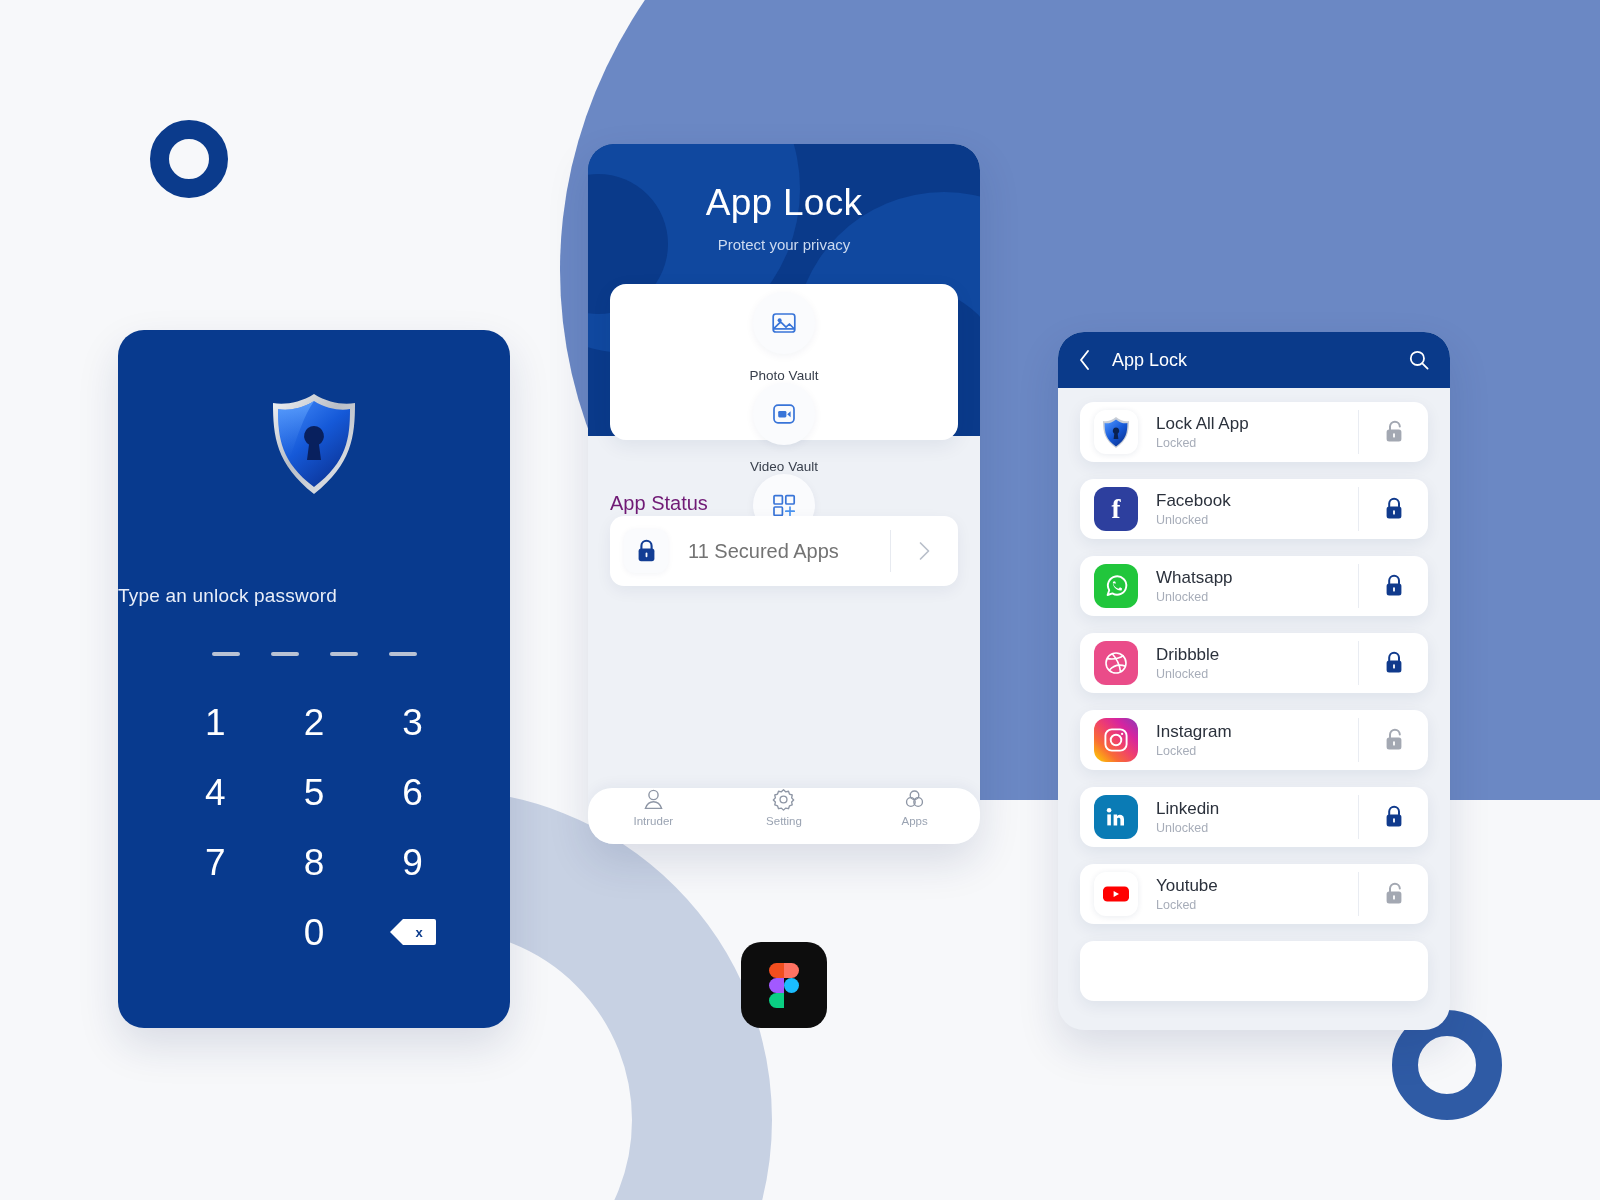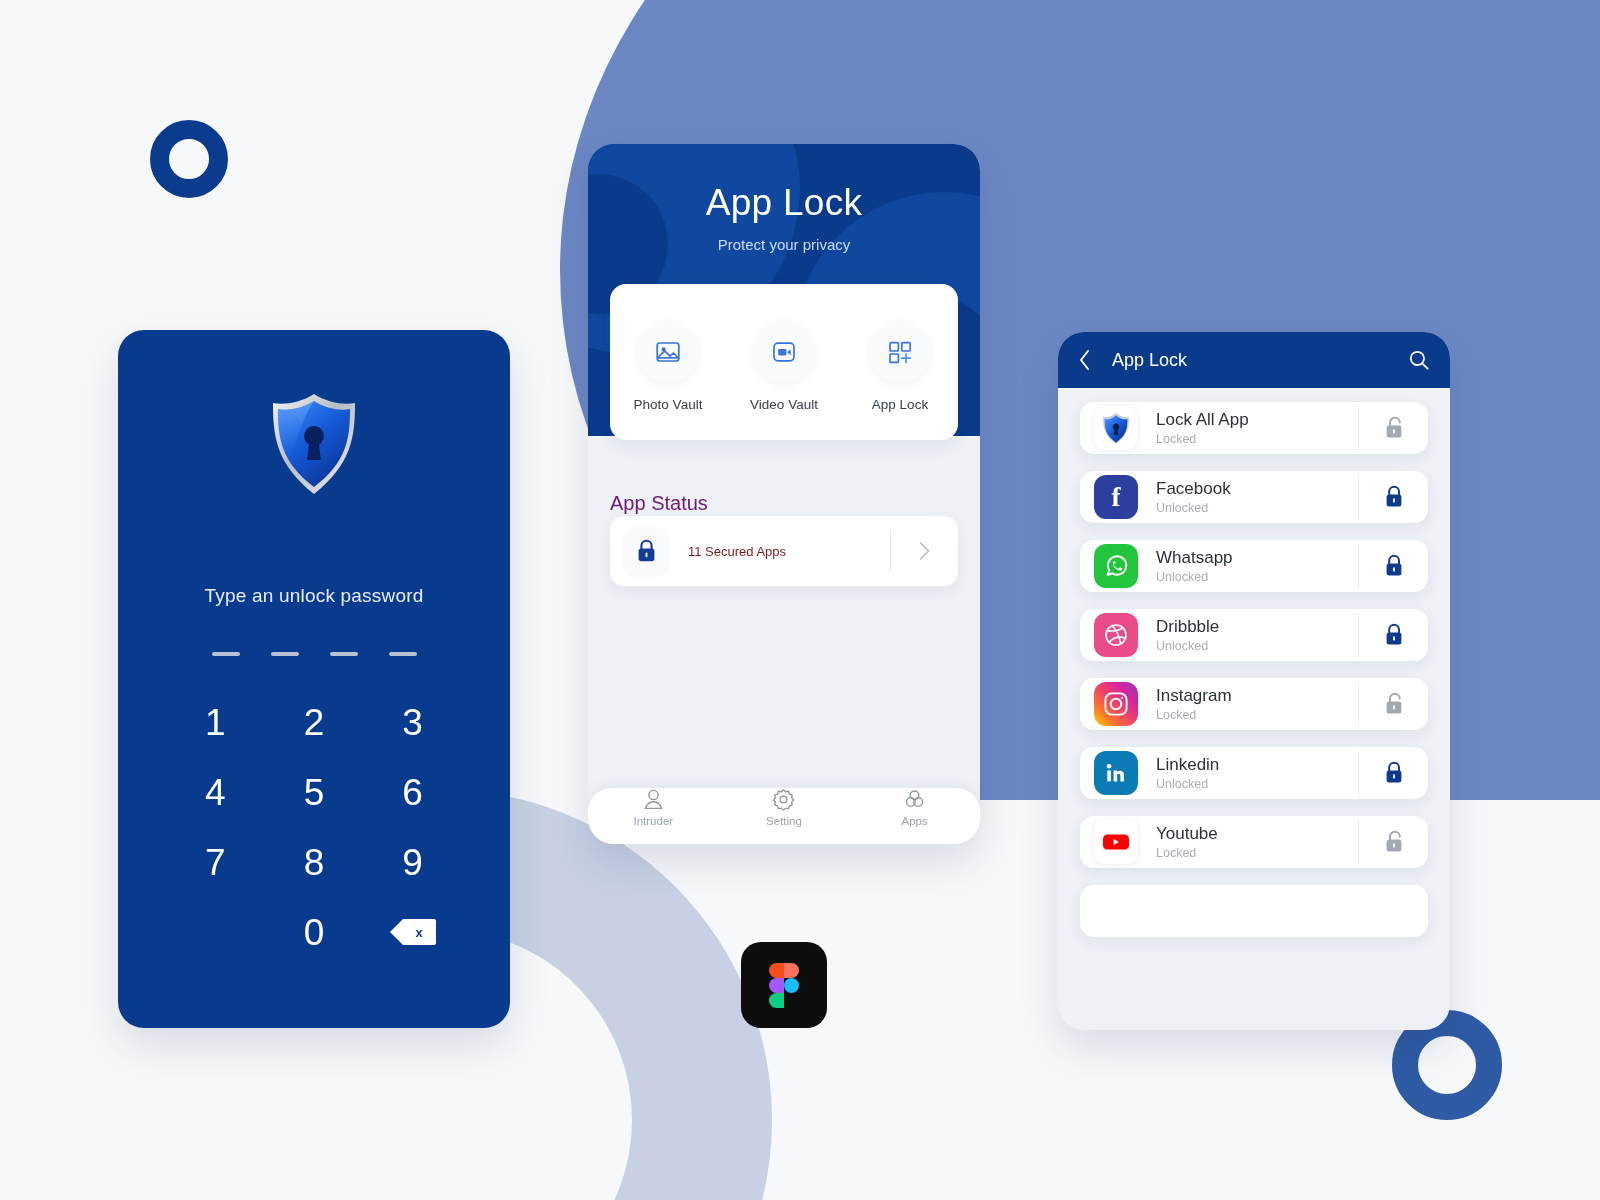--- a/index.html
+++ b/index.html
@@ -69,21 +69,21 @@
 
   
   #phone-left {
     left: 118px; top: 330px; width: 392px; height: 698px;
     background: #083a8e;
   }
   .shield-wrap { position:absolute; left:0; right:0; top:62px; display:flex; justify-content:center; }
   .shield { width: 92px; height: 104px; position: relative; }
   .lock-hint {
     position:absolute; left:0; right:0; top:255px;
-    text-align:center; color:#e9eef8; font-size:19px; letter-spacing:.2px;
+    color:#e9eef8; font-size:19px; letter-spacing:.2px;
   }
   .dashes { position:absolute; left:0; right:0; top:322px; display:flex; justify-content:center; gap:31px; }
   .dash { width: 28px; height: 4px; background:#b9c2d4; border-radius:2px; }
   .keypad {
     position:absolute; left:48px; right:48px; top:370px;
     display:grid; grid-template-columns: repeat(3, 1fr); row-gap: 26px;
   }
   .key {
     height: 44px; display:flex; align-items:center; justify-content:center;
     color:#ffffff; font-size:37px; font-weight:400; line-height:1;
@@ -108,21 +108,21 @@
     position:absolute; left:0; right:0; top:38px; text-align:center;
     color:#fff; font-size:37px; font-weight:400; letter-spacing:.3px;
   }
   .mid-sub {
     position:absolute; left:0; right:0; top:92px; text-align:center;
     color:#ccdaf0; font-size:15px;
   }
   .vault-card {
     position:absolute; left:22px; top:140px; width:348px; height:156px;
     background:#fff; border-radius:16px; box-shadow:0 6px 20px rgba(20,40,90,.07);
-    display:flex; align-items:center; justify-content:space-around; padding-top:8px;
+    display:flex; align-items:center; justify-content:space-around; padding-top:8px;flex-direction:column;
   }
   .vault-item { display:flex; flex-direction:column; align-items:center; width:100px; }
   .vault-circle {
     width:62px; height:62px; border-radius:50%; background:#fafbfd;
     display:flex; align-items:center; justify-content:center;
     box-shadow: 0 2px 9px rgba(20,40,90,.055);
   }
   .vault-label { margin-top:14px; font-size:13.5px; color:#39404d; }
 
   .section-title {
@@ -132,21 +132,21 @@
   .status-list { position:absolute; left:22px; top:372px; width:348px; }
   .status-row {
     height:70px; background:#fff; border-radius:14px; margin-bottom:18px;
     display:flex; align-items:center; box-shadow:0 5px 16px rgba(20,40,90,.06);
   }
   .status-icon-box {
     width:44px; height:44px; border-radius:11px; margin-left:14px;
     background:#fafbfd; display:flex; align-items:center; justify-content:center;
     box-shadow:0 1px 6px rgba(20,40,90,.05);
   }
-  .status-text { flex:1; margin-left:20px; font-size:13px; color:#7f1d1d; }
+  .status-text { flex:1; margin-left:20px; font-size:20px; color:#737373; }
   .chev-cell {
     width:68px; height:42px; border-left:1px solid #e7eaf0;
     display:flex; align-items:center; justify-content:center;
   }
   .mid-bottom-nav {
     position:absolute; left:0; right:0; bottom:0; height:56px;
     background:#fff; border-radius:24px 24px 0 0;
     display:flex; justify-content:space-around;
     box-shadow:0 -3px 14px rgba(20,40,90,.05);
   }
@@ -158,21 +158,21 @@
     left: 1058px; top: 332px; width: 392px; height: 698px;
     background: #eef1f6;
   }
   .right-header {
     height:56px; background:#0a3a8a; display:flex; align-items:center; padding:0 20px;
   }
   .back-chev { width:22px; display:flex; align-items:center; }
   .right-title { color:#fff; font-size:18px; margin-left:12px; flex:1; }
   .app-list { padding:14px 22px 0 22px; }
   .app-row {
-    height:52px; background:#fff; border-radius:14px; margin-bottom:17px;
+    height:60px; background:#fff; border-radius:14px; margin-bottom:17px;
     display:flex; align-items:center; box-shadow:0 5px 16px rgba(20,40,90,.07);
   }
   .app-icon {
     width:44px; height:44px; border-radius:12px; margin-left:14px; flex:none;
     display:flex; align-items:center; justify-content:center;
     color:#fff; font-weight:700; overflow:hidden; position:relative;
   }
   .app-meta { flex:1; margin-left:18px; }
   .app-name { font-size:17px; color:#2b313c; line-height:1.18; }
   .app-state { font-size:12.5px; color:#a7adb9; margin-top:2px; }

